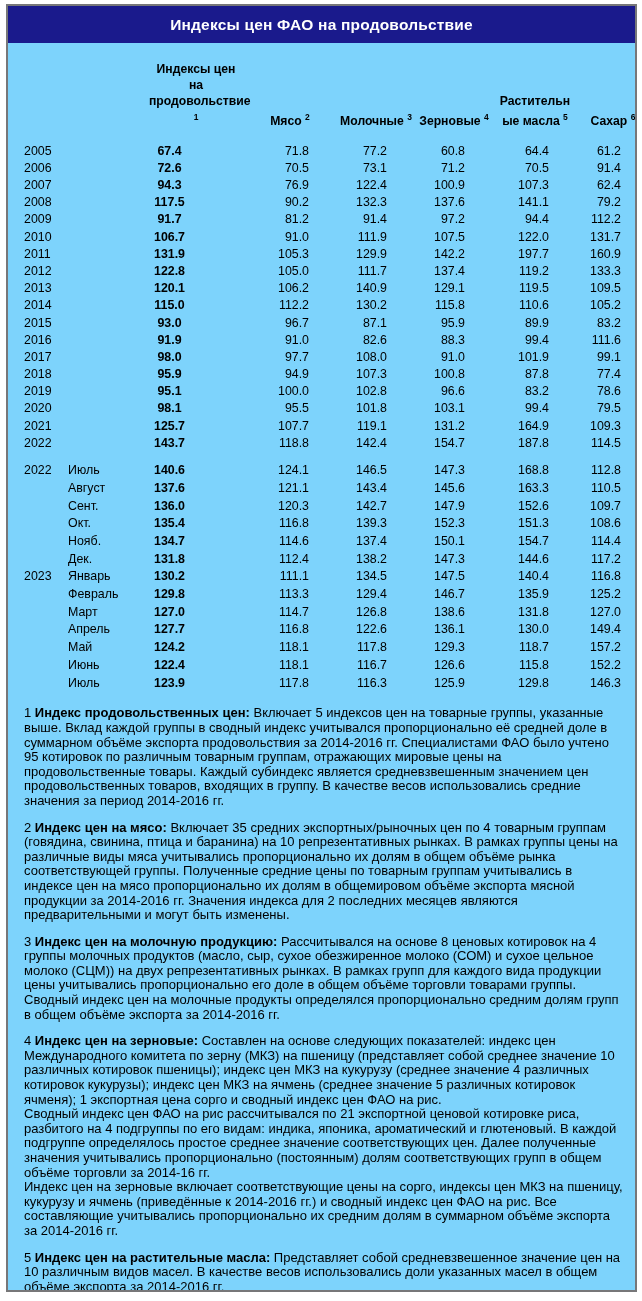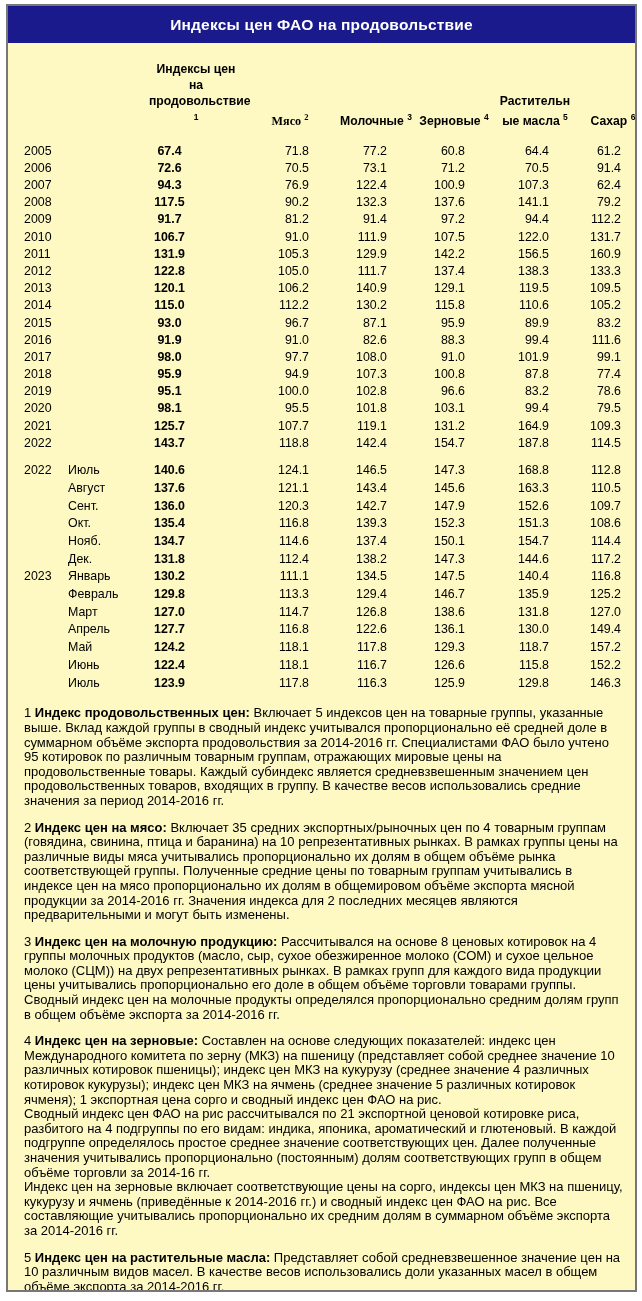--- a/index.html
+++ b/index.html
@@ -1,18 +1,18 @@
 <!DOCTYPE html>
 <html><head>
 <meta charset="utf-8">
 <style>
   html,body { margin:0; padding:0; background:#ffffff;
               font-family:"Liberation Sans", sans-serif; color:#000; }
   .page { position:relative; width:631px; margin:4px 9px 0 6px; height:1288px;
-          border:2px solid #777779; box-sizing:border-box; background:#fef9c3;
+          border:2px solid #777779; box-sizing:border-box; background:#7dd3fc;
           overflow:hidden; }
   .titlebar { height:37px; background:#1a1a8c; color:#fff; display:flex;
               align-items:center; justify-content:center; font-weight:bold;
               font-size:15.5px; letter-spacing:0.2px; }
   .grid-row { display:grid;
               grid-template-columns:44px 56px 94px 94px 78px 78px 84px 72px;
               align-items:center; }
   .table-area { padding:0 0 0 16px; }
   .hdr-row { margin-top:18px; align-items:end; }
   .hcell { position:relative; left:25px; grid-row:1; text-align:center;
@@ -37,21 +37,21 @@
 <body>
 
 <div class="page">
   <div class="titlebar">Индексы цен ФАО на продовольствие</div>
 
   <div class="table-area">
     <div class="grid-row hdr-row" id="hdr-row">
   <div class="hcell" style="grid-column: 3;"><span class="hlabel">Индексы цен на
 продовольствие</span> <sup>1</sup></div>
 
-  <div class="hcell" style="grid-column: 4; font-family: Liberation Serif, serif;"><span class="hlabel">Мясо</span> <sup>2</sup></div>
+  <div class="hcell" style="grid-column: 4;"><span class="hlabel">Мясо</span> <sup>2</sup></div>
 
   <div class="hcell" style="grid-column: 5;"><span class="hlabel">Молочные</span> <sup>3</sup></div>
 
   <div class="hcell" style="grid-column: 6; text-align: center;"><span class="hlabel">Зерновые</span> <sup>4</sup></div>
 
   <div class="hcell" style="grid-column: 7;"><span class="hlabel">Растительн
 ые масла</span> <sup>5</sup></div>
 
   <div class="hcell" style="grid-column: 8;"><span class="hlabel">Сахар</span> <sup>6</sup></div>
 </div>
@@ -122,32 +122,32 @@
     <div class="cell-num">131.7</div>
   </div>
 
   <div class="grid-row">
     <div class="cell-year">2011</div>
     <div class="cell-month"></div>
     <div class="cell-num food">131.9</div>
     <div class="cell-num">105.3</div>
     <div class="cell-num">129.9</div>
     <div class="cell-num">142.2</div>
-    <div class="cell-num">156.5</div>
+    <div class="cell-num">197.7</div>
     <div class="cell-num">160.9</div>
   </div>
 
   <div class="grid-row">
     <div class="cell-year">2012</div>
     <div class="cell-month"></div>
     <div class="cell-num food">122.8</div>
     <div class="cell-num">105.0</div>
     <div class="cell-num">111.7</div>
     <div class="cell-num">137.4</div>
-    <div class="cell-num">138.3</div>
+    <div class="cell-num">119.2</div>
     <div class="cell-num">133.3</div>
   </div>
 
   <div class="grid-row">
     <div class="cell-year">2013</div>
     <div class="cell-month"></div>
     <div class="cell-num food">120.1</div>
     <div class="cell-num">106.2</div>
     <div class="cell-num">140.9</div>
     <div class="cell-num">129.1</div>

